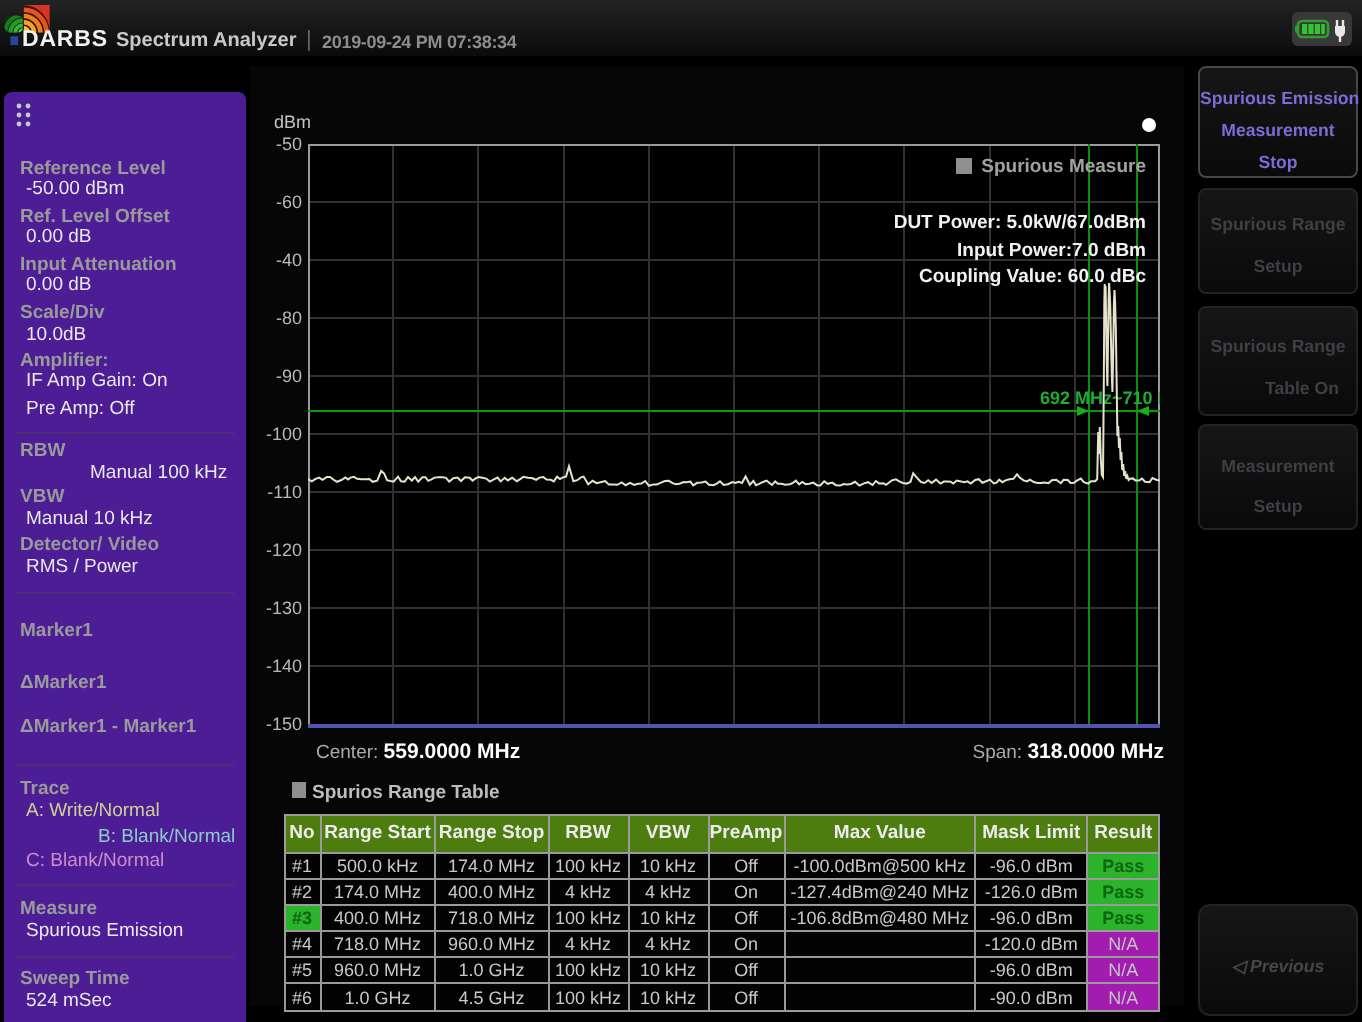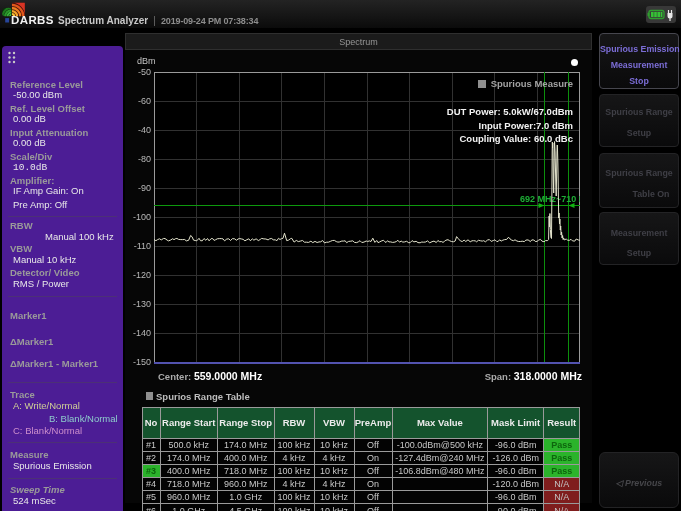--- a/index.html
+++ b/index.html
@@ -18,30 +18,30 @@
 .lbl{position:absolute;left:8px;color:#9a9a9a;font-size:9.5px;font-weight:bold;white-space:nowrap;}
 .val{position:absolute;left:11px;color:#e8e8e8;font-size:9.5px;white-space:nowrap;}
 .div{position:absolute;left:6px;width:109px;height:1px;background:#4d4d4d;opacity:.42;}
 
 #chart{position:absolute;left:125px;top:33px;width:467px;height:470px;background:#060606;}
 #tab{position:absolute;left:0;top:0;width:467px;height:17px;background:#1b1b1b;border:1px solid #2f2f2f;color:#969696;font-size:9px;text-align:center;line-height:16px;}
 #plot{position:absolute;left:29px;top:39px;width:426px;height:292px;background:#000;border-bottom:2px solid #5353b0;}
 .ylab{position:absolute;color:#b9b9b9;font-size:9px;text-align:right;width:22px;left:4px;}
 .ann{position:absolute;right:19px;color:#f2f2f2;font-size:9.5px;font-weight:bold;white-space:nowrap;text-align:right;}
 #dot{position:absolute;left:446px;top:26px;width:7px;height:7px;border-radius:50%;background:#fff;}
-.axlab{position:absolute;color:#ababab;font-size:9.5px;font-weight:bold;white-space:nowrap;text-align:center;}
+.axlab{position:absolute;color:#ababab;font-size:9.5px;font-weight:normal;white-space:nowrap;text-align:center;}
 .axlab b{color:#fff;font-size:10.5px;}
 #ttl{position:absolute;left:21px;top:358px;color:#bdbdbd;font-size:9.5px;font-weight:bold;}
 #ttl .sq{display:inline-block;width:7px;height:8px;background:#8f8f8f;margin-right:3px;}
 
 table{border-collapse:collapse;position:absolute;left:16.5px;top:373.5px;table-layout:fixed;}
 td,th{border:1px solid #9a9a9a;font-size:9px;color:#c9c9c9;text-align:center;padding:0;height:13.2px;overflow:hidden;white-space:nowrap;background:#030303;}
-th{background:#14532d;color:#ececec;font-size:9.5px;font-weight:bold;height:31px;}
+th{background:#4d7c0f;color:#ececec;font-size:9.5px;font-weight:bold;height:19px;}
 .pass{background:#2bb32b;color:#0d650d;font-weight:bold;}
-.na{background:#7f1d1d;color:#c3c3c3;}
+.na{background:#a21caf;color:#c3c3c3;}
 
 .rbtn{position:absolute;left:599px;width:80px;border:1px solid #232325;border-radius:4px;background:linear-gradient(#161617,#0a0a0b);color:#3f3f46;font-size:8.8px;font-weight:bold;text-align:center;}
 .rbtn div{position:absolute;width:100%;white-space:nowrap;}
 #b1{border-color:#46464e;color:#7b6dd6;}
 </style>
 </head>
 <body>
 <div id="stage">
   <div id="topbar">
     <svg class="abs" style="left:0px;top:0px" width="60" height="28" viewBox="0 0 60 28">
@@ -104,21 +104,21 @@
           <circle cx="7" cy="11" r="1.2"></circle>
         </g>
     </svg>
     <div class="lbl" style="top:32.5px;">Reference Level</div>
     <div class="val" style="top:42.5px;">-50.00 dBm</div>
     <div class="lbl" style="top:56.5px;">Ref. Level Offset</div>
     <div class="val" style="top:67.3px;">0.00 dB</div>
     <div class="lbl" style="top:80.5px;">Input Attenuation</div>
     <div class="val" style="top:90.5px;">0.00 dB</div>
     <div class="lbl" style="top:105.0px;">Scale/Div</div>
-    <div class="val" style="top:115.5px;font-family:Liberation Mono, monospace;">10.0dB</div>
+    <div class="val" style="top:115.5px;">10.0dB</div>
     <div class="lbl" style="top:129.0px;">Amplifier:</div>
     <div class="val" style="top:139.0px;">IF Amp Gain: On</div>
     <div class="val" style="top:152.5px;">Pre Amp: Off</div>
     <div class="div" style="top:169.5px;"></div>
     <div class="lbl" style="top:174.0px;">RBW</div>
     <div class="val" style="top:184.5px;padding-left:32px;">Manual 100 kHz</div>
     <div class="lbl" style="top:197.3px;">VBW</div>
     <div class="val" style="top:208.0px;">Manual 10 kHz</div>
     <div class="lbl" style="top:220.5px;">Detector/ Video</div>
     <div class="val" style="top:231.5px;">RMS / Power</div>
@@ -128,26 +128,25 @@
     <div class="lbl" style="top:312.0px;">ΔMarker1 - Marker1</div>
     <div class="div" style="top:336.0px;"></div>
     <div class="lbl" style="top:343.0px;">Trace</div>
     <div class="val" style="top:354.0px;color:#cfcf96;">A: Write/Normal</div>
     <div class="val" style="top:366.5px;color:#8ecccc;margin-left:36px;">B: Blank/Normal</div>
     <div class="val" style="top:378.5px;color:#cc8ecc;">C: Blank/Normal</div>
     <div class="div" style="top:395.7px;"></div>
     <div class="lbl" style="top:403.0px;">Measure</div>
     <div class="val" style="top:413.5px;">Spurious Emission</div>
     <div class="div" style="top:432.4px;"></div>
-    <div class="lbl" style="top:438.0px;font-style:italic;">Sweep Time</div>
+    <div class="lbl" style="top:438.0px;">Sweep Time</div>
     <div class="val" style="top:449.0px;">524 mSec</div>
   </div>
 
   <div id="chart">
-    <div id="tab">Spectrum</div>
     <div class="abs" style="left:12px;top:23px;color:#c4c4c4;font-size:9px;">dBm</div>
     <div class="ylab" style="top:34px;">-50</div>
     <div class="ylab" style="top:63px;">-60</div>
     <div class="ylab" style="top:92px;">-40</div>
     <div class="ylab" style="top:121px;">-80</div>
     <div class="ylab" style="top:150px;">-90</div>
     <div class="ylab" style="top:179px;">-100</div>
     <div class="ylab" style="top:208px;">-110</div>
     <div class="ylab" style="top:237px;">-120</div>
     <div class="ylab" style="top:266px;">-130</div>

